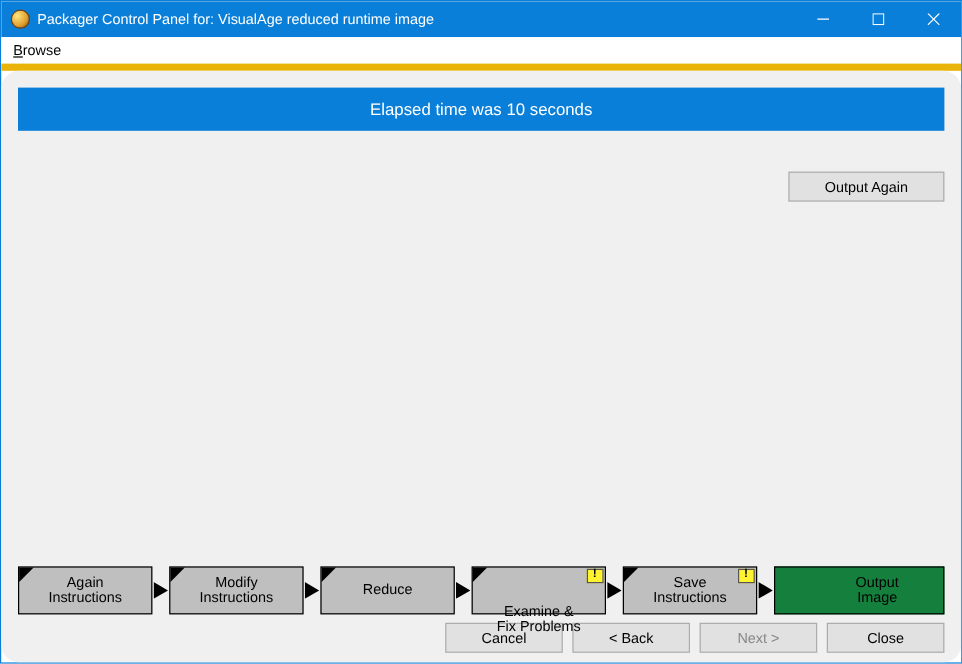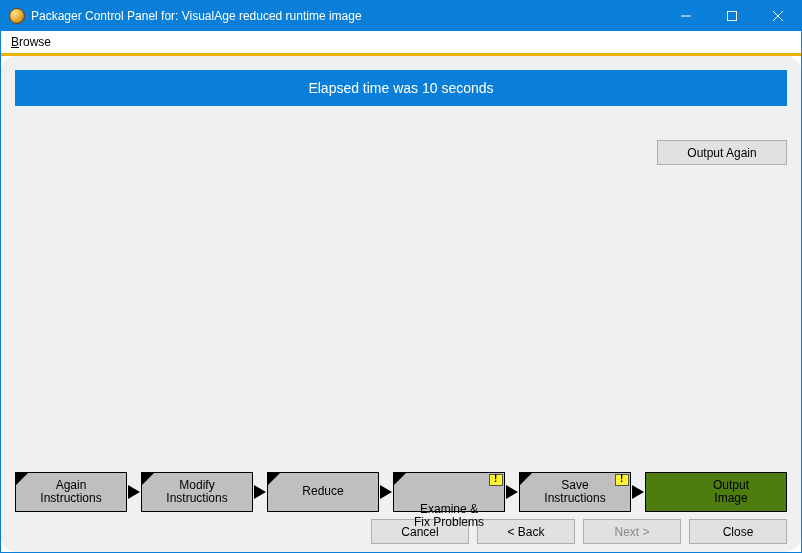--- a/index.html
+++ b/index.html
@@ -32,21 +32,21 @@
   .titlebar .title-text { flex: 1; }
   .titlebar .win-btns { display: flex; height: 100%; }
   .titlebar .win-btn {
     width: 46px; height: 100%;
     display: flex; align-items: center; justify-content: center;
     color: #fff;
   }
   .titlebar .win-btn svg { stroke: #fff; stroke-width: 1; fill: none; }
   .menubar {
     background: #fff;
-    border-bottom: 3px solid #eab308;
+    border-bottom: 6px solid #eab308;
     padding: 2px 6px;
     font-size: 12px;
   }
   .menubar .menu-item { display: inline-block; padding: 2px 4px; }
   .menubar .menu-item span.u { text-decoration: underline; }
   .work-area {
     flex: 1;
     background: #f0f0f0;
     padding: 14px 14px 8px 14px;
     display: flex;
@@ -114,21 +114,21 @@
     background: #bfbfbf;
     border: 1px solid #000;
     display: flex;
     align-items: center;
     justify-content: center;
     text-align: center;
     line-height: 1.1;
     position: relative;
     padding: 0 4px;
   }
-  .step.active { background: #4d7c0f; padding-left: 34px; }
+  .step.active { background: #15803d; padding-left: 34px; }
   .step .dogear {
     position: absolute;
     top: 0; left: 0;
     width: 0; height: 0;
     border-top: 12px solid #000;
     border-right: 12px solid transparent;
   }
   .step .warn {
     position: absolute;
     top: 1px; right: 1px;

